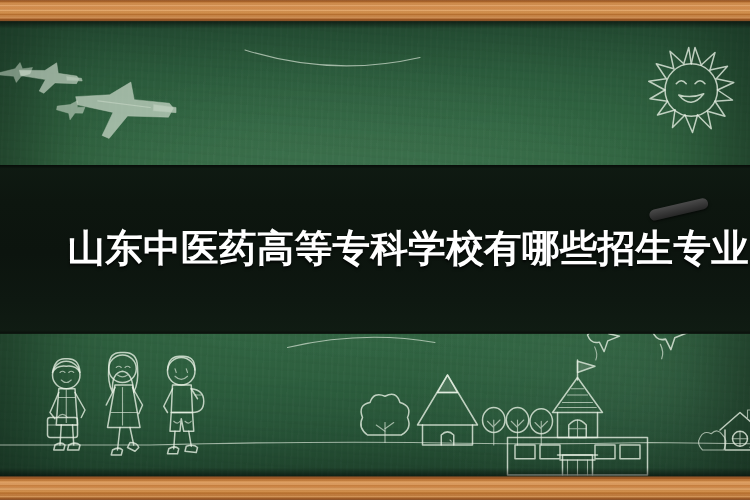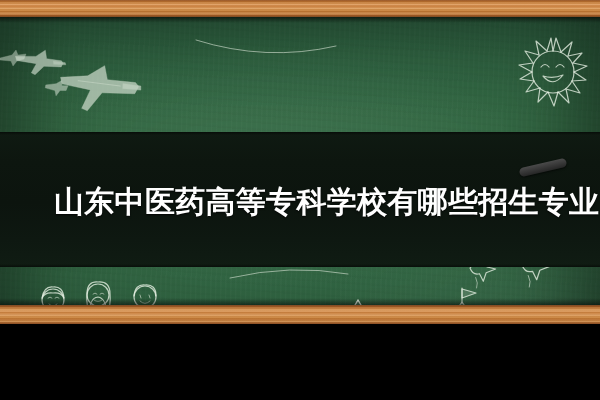--- a/index.html
+++ b/index.html
@@ -3,23 +3,23 @@
 <meta charset="utf-8">
 <style>
   html, body {
     margin: 0;
     padding: 0;
     background: #000;
   }
   #stage {
     position: relative;
     width: 600px;
-    height: 324px;
+    height: 400px;
     overflow: hidden;
-    font-family: Liberation Sans, sans-serif;
+    font-family: Liberation Mono, monospace;
     background: #2f6341;
   }
 
   
   .board {
     position: absolute;
     left: 0; top: 0;
     width: 600px; height: 400px;
     background:
       radial-gradient(ellipse 420px 200px at 46% 42%, rgba(255,255,255,0.055) 0%, rgba(255,255,255,0.0) 62%),

